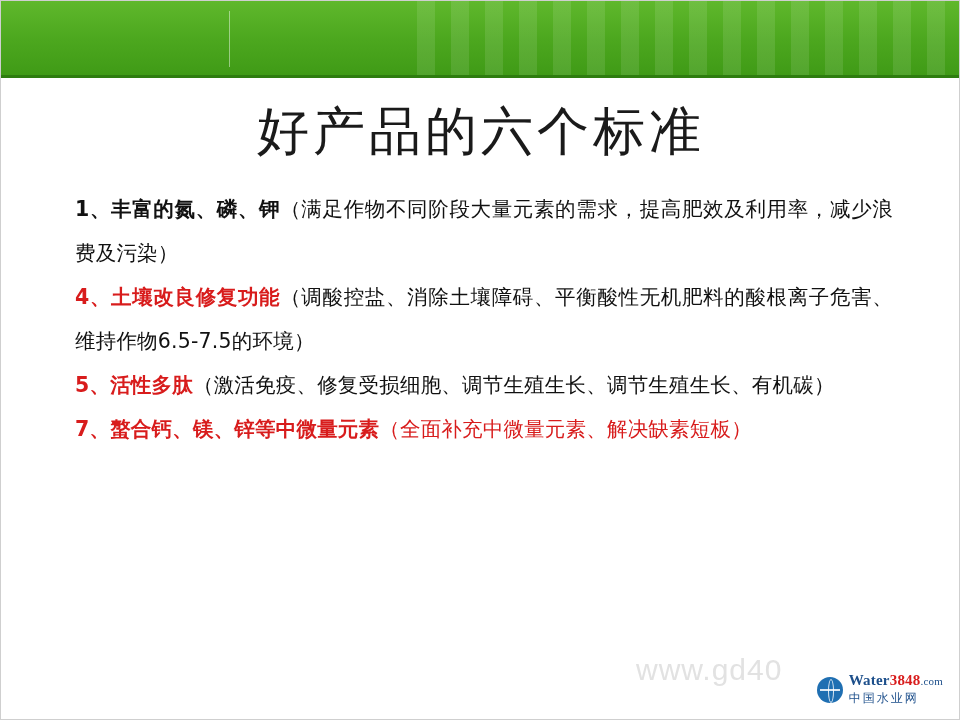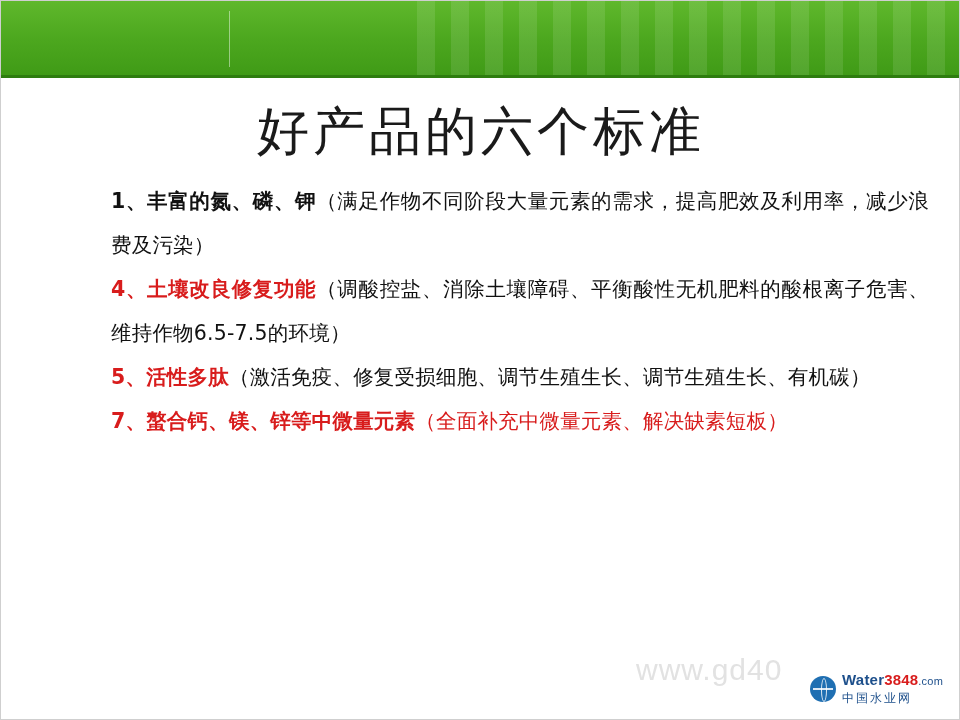--- a/index.html
+++ b/index.html
@@ -126,24 +126,23 @@
     font-family: "DejaVu Sans", "Liberation Sans", sans-serif;
     font-size: 52px;
     letter-spacing: 4px;
     color: #1a1a1a;
     font-weight: normal;
     margin-top: 8px;
   }
   
   .body-block {
     position: absolute;
-    top: 178px;
+    top: 186px;
     left: 74px;
     width: 818px;
-    margin-left: 36px;
   }
   .line {
     font-family: "DejaVu Sans", "Liberation Sans", sans-serif;
     font-size: 20.5px;
     line-height: 44px;
     color: #111111;
     text-align: justify;
     letter-spacing: 0.2px;
   }
   .lead {
@@ -200,21 +199,21 @@
     border: 1px solid #ffffff;
     border-radius: 50%;
     opacity: 0.85;
   }
   .wm-textbox {
     display: flex;
     flex-direction: column;
     line-height: 17px;
   }
   .wm-line1 {
-    font-family: Liberation Sans, sans-serif;
+    font-family: Liberation Serif, serif;
     font-size: 15px;
     font-weight: bold;
     color: #1d4f8b;
     letter-spacing: 0.2px;
   }
   .wm-line1 .wm-num {
     color: #d81c1c;
   }
   .wm-line1 .wm-dom {
     color: #1d4f8b;

